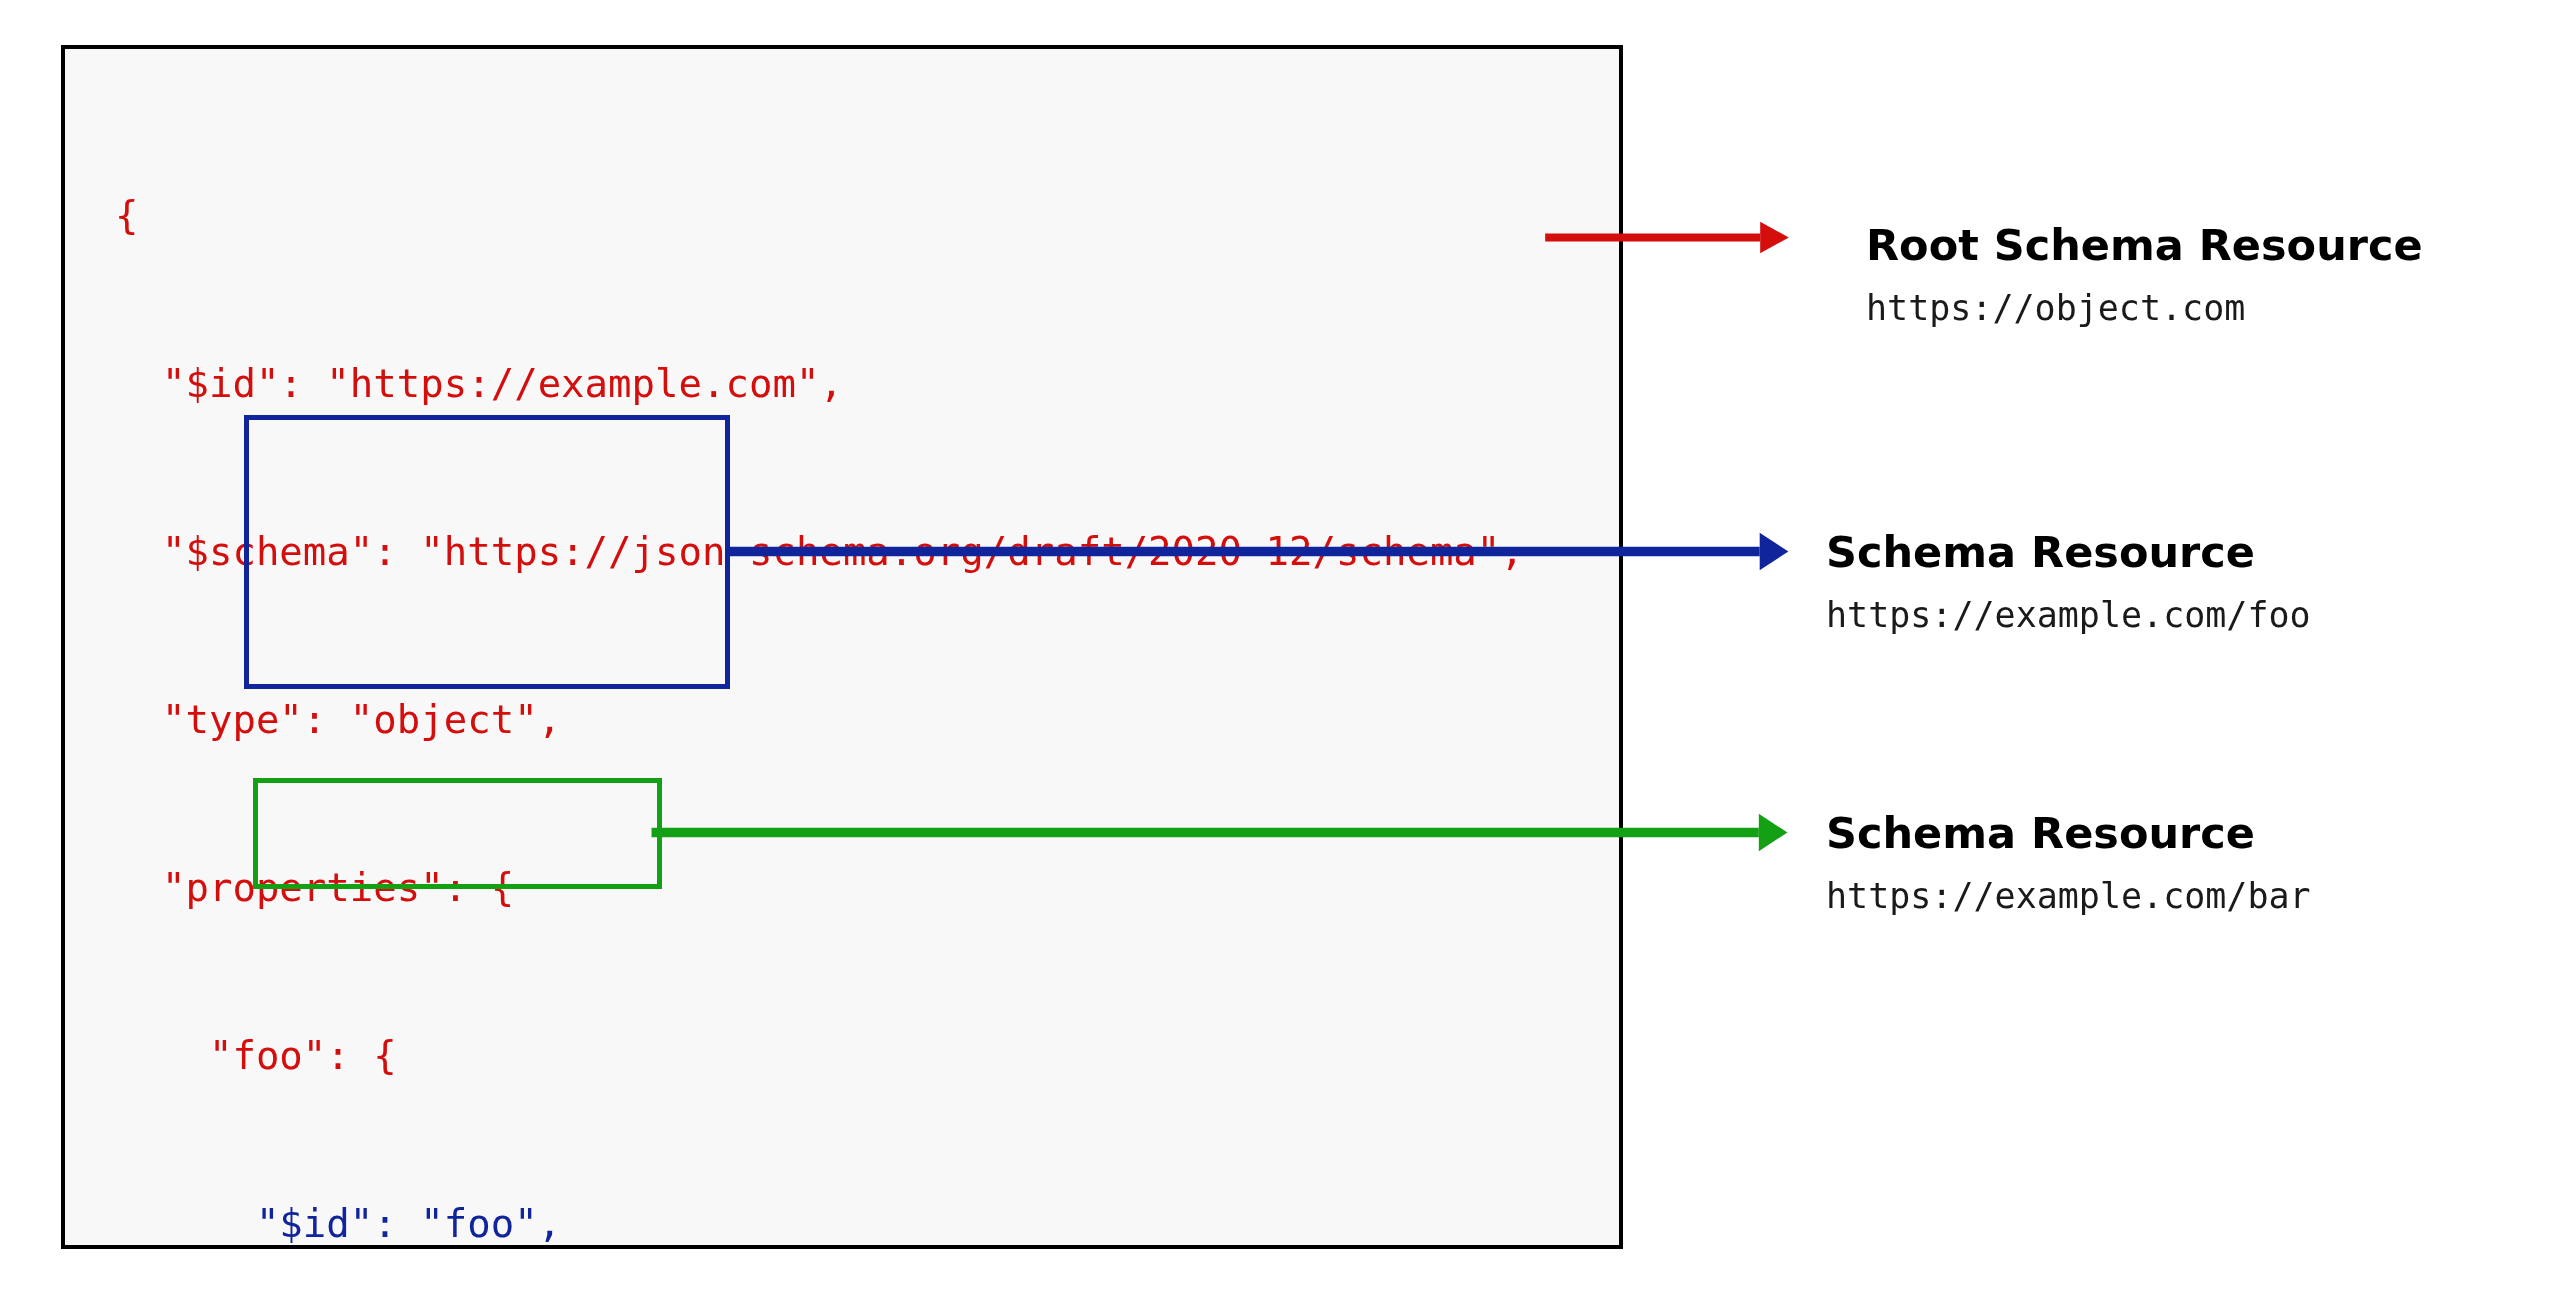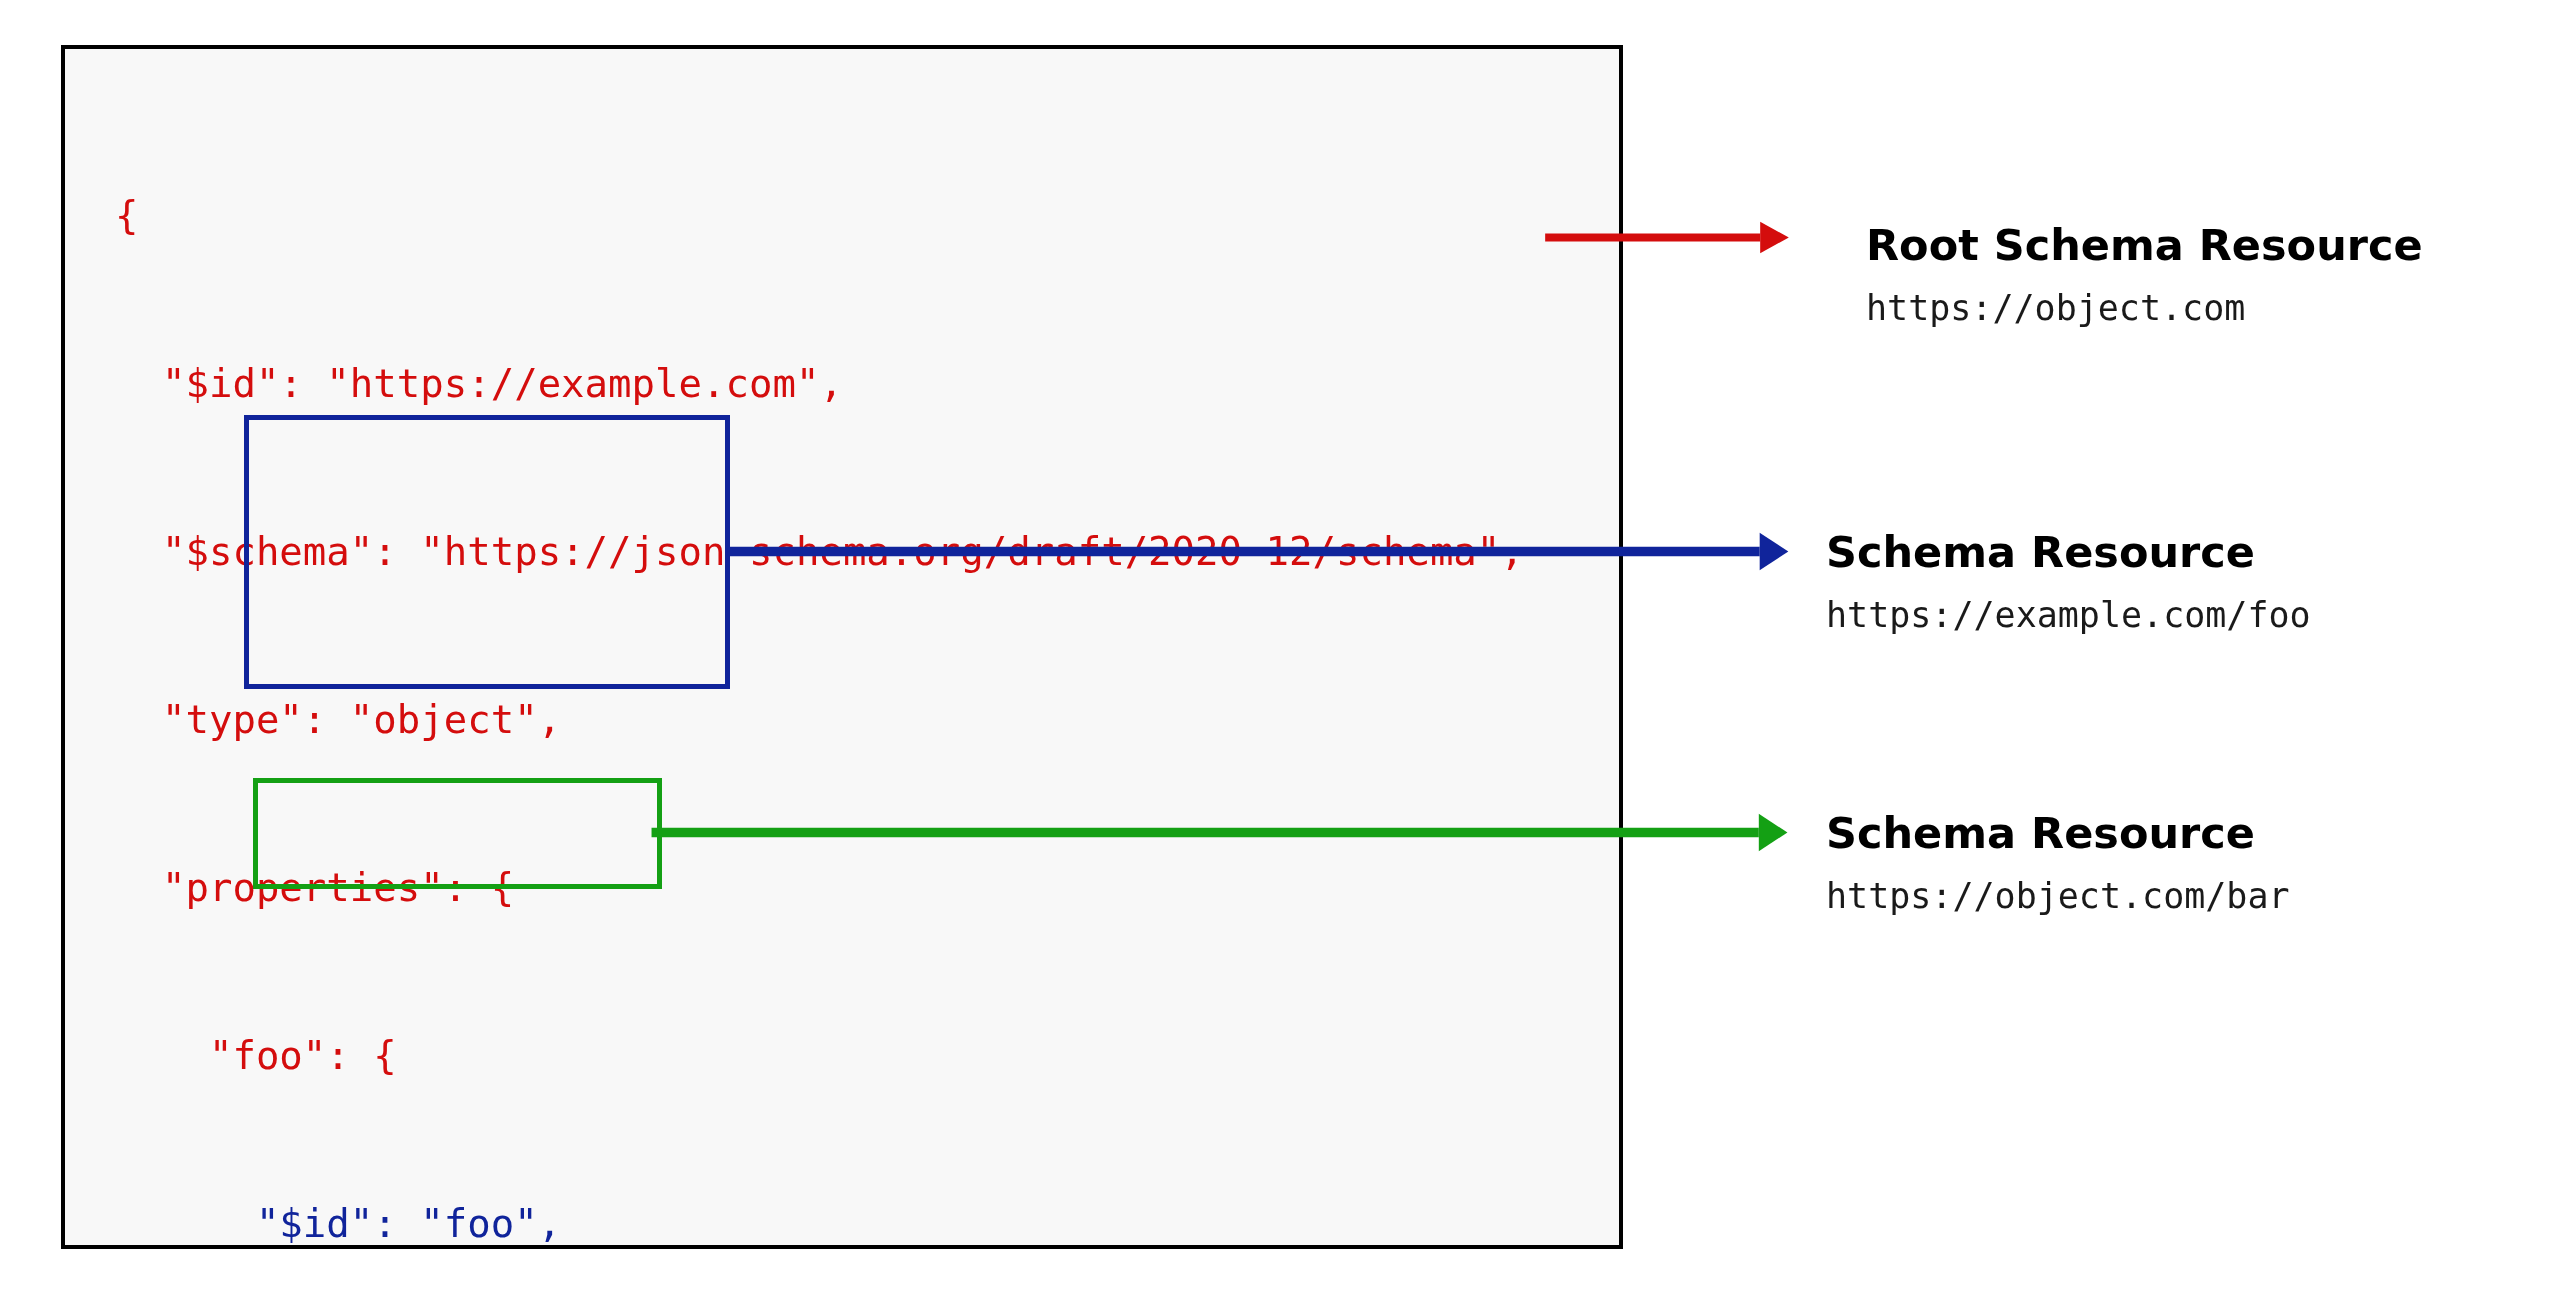--- a/index.html
+++ b/index.html
@@ -147,15 +147,15 @@
   <div class="resource-uri">https://object.com</div>
 </div>
 
 <div class="resource-label" style="left:1826px; top:530px;">
   <div class="resource-title">Schema Resource</div>
   <div class="resource-uri">https://example.com/foo</div>
 </div>
 
 <div class="resource-label" style="left:1826px; top:811px;">
   <div class="resource-title">Schema Resource</div>
-  <div class="resource-uri">https://object.com/bar</div>
+  <div class="resource-uri">https://example.com/bar</div>
 </div>
 
 
 </body></html>

